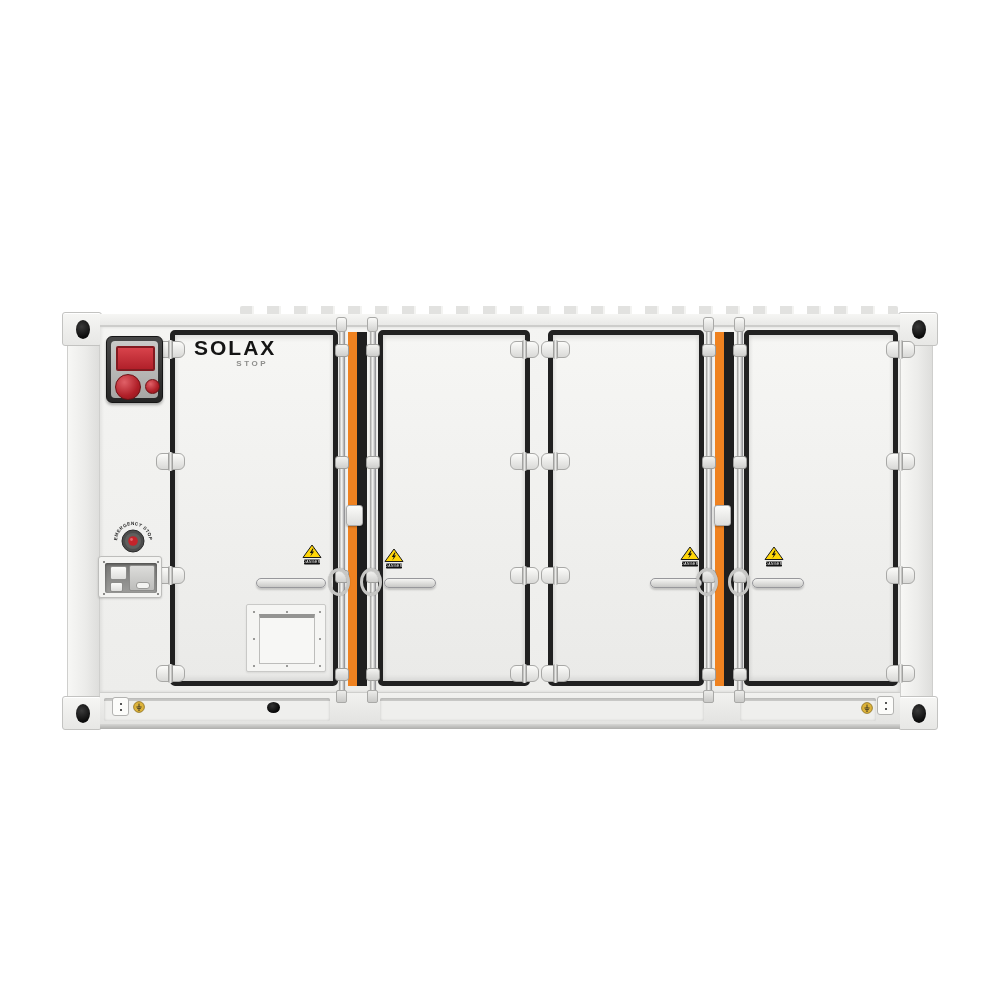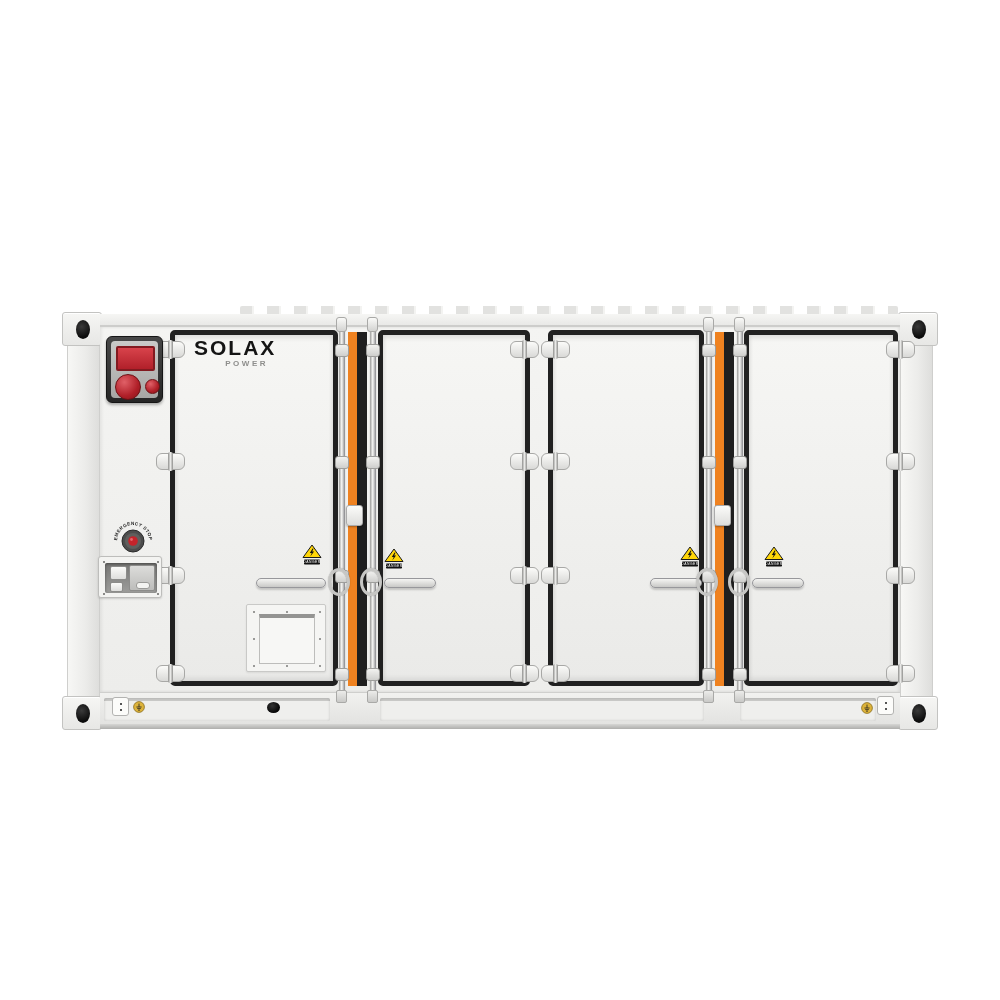--- a/index.html
+++ b/index.html
@@ -277,16 +277,16 @@
   </svg>
   <svg class="abs" style="left:861px;top:702px;" width="12" height="12" viewBox="0 0 12 12">
     <circle cx="6" cy="6" r="5.4" fill="#ddb33a" stroke="#8a6d1f" stroke-width="0.8"></circle>
     <path d="M6 2.6 V6 M3.4 6 H8.6 M4.2 7.6 H7.8 M5 9.1 H7" stroke="#222" stroke-width="0.8" fill="none"></path>
   </svg>
   <div class="plug" style="left:877px;top:696px;"></div>
   <div class="vent-oval"></div>
 
   <div class="brand">
     <div class="brand-main">SOLAX</div>
-    <div class="brand-sub">POWER</div>
+    <div class="brand-sub">STOP</div>
   </div>
 
 </div>
 
 </body></html>

